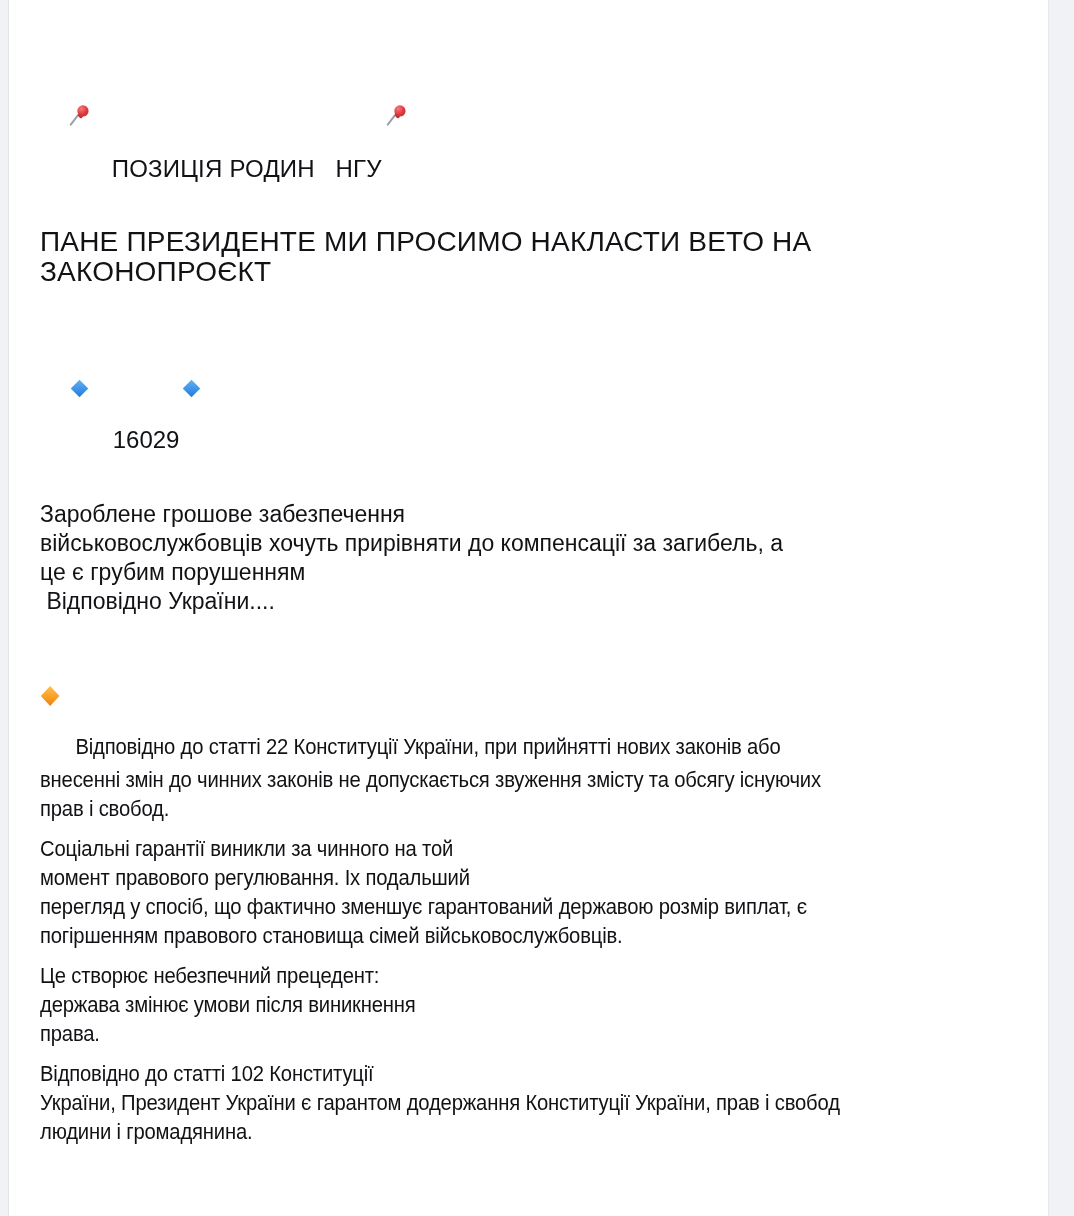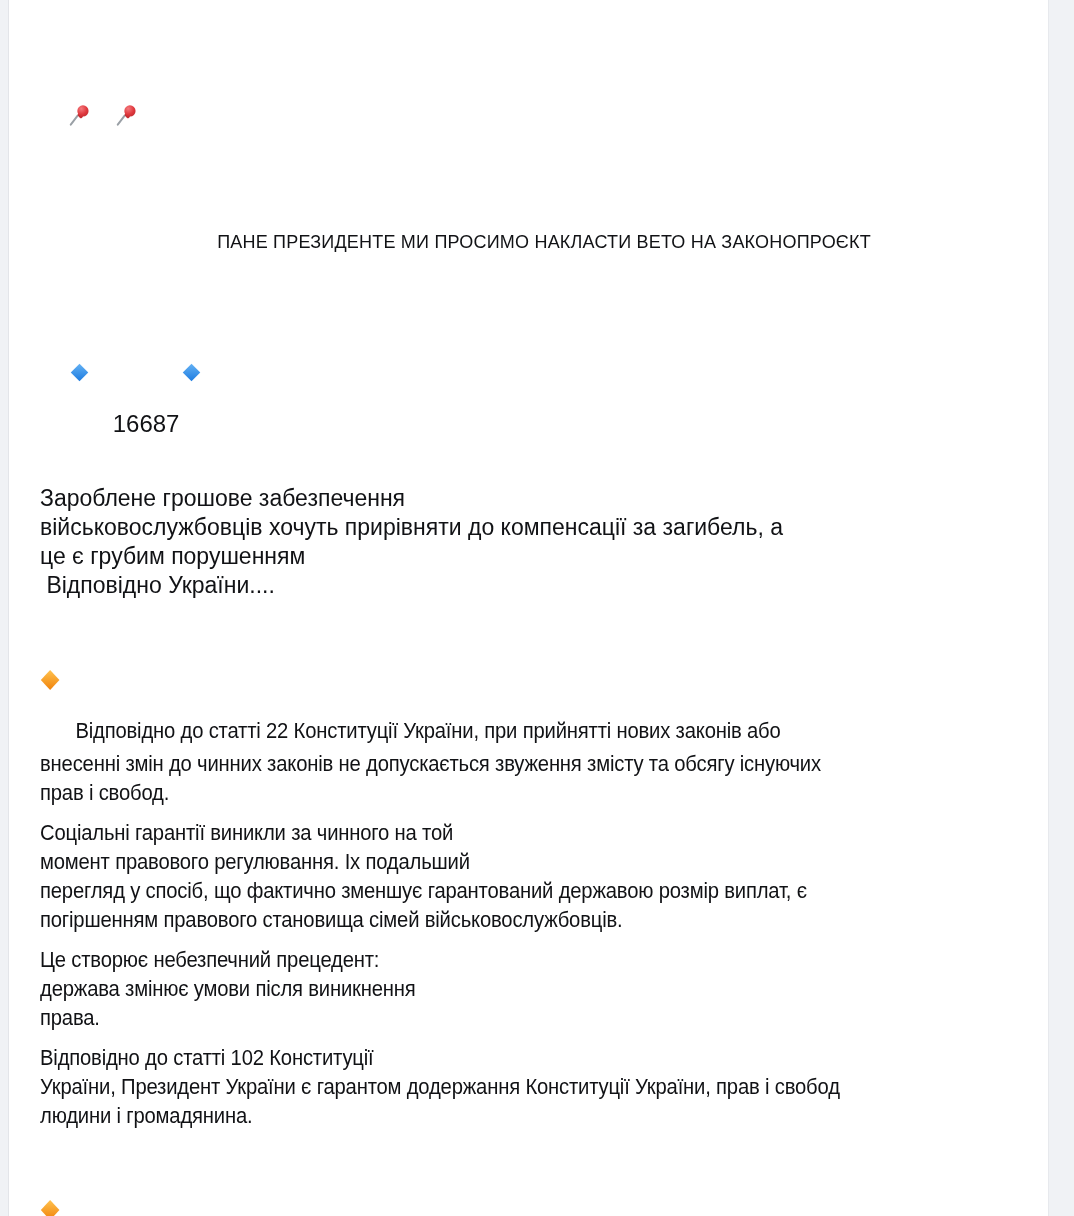--- a/index.html
+++ b/index.html
@@ -25,21 +25,21 @@
     padding: 13px 0 0 31px;
     box-sizing: border-box;
   }
   .line, p.para {
     margin: 0 0 11px 0;
     white-space: pre-wrap;
     font-size: 23px;
     line-height: 29px;
   }
   .title-line { font-size: 24px; line-height: 30px; margin-bottom: 9px; letter-spacing: 0.2px; }
-  .appeal-line { font-size: 18px; line-height: 30px; margin-bottom: 16px; letter-spacing: 0.2px; text-align: center; }
+  .appeal-line { font-size: 28px; line-height: 30px; margin-bottom: 2px; letter-spacing: 0.2px; }
   .bill-line { font-size: 24px; line-height: 30px; margin-bottom: 12px; }
   p.cond {
     font-size: 22px;
     line-height: 29px;
     letter-spacing: -0.2px;
     width: 1090px;
     transform: scaleX(0.92);
     transform-origin: left top;
   }
   .icon { display: inline-block; vertical-align: -4px; }
@@ -63,21 +63,21 @@
           <radialGradient id="ping" cx="0.35" cy="0.3" r="0.9">
             <stop offset="0" stop-color="#f4797d"></stop>
               <stop offset="0.55" stop-color="#e0393e"></stop>
               <stop offset="1" stop-color="#b8272c"></stop>
           </radialGradient>
         </defs>
         <path d="M10.2 12.2 L3.6 20.8" stroke="#9aa0a6" stroke-width="1.9" stroke-linecap="round"></path>
         <rect x="10.1" y="10.4" width="5.2" height="3.4" rx="1.2" transform="rotate(45 12.7 12.1)" fill="#c62f34"></rect>
         <circle cx="15.3" cy="7.6" r="5.4" fill="url(#ping)"></circle>
       </svg>
-    </span><span class="icon trail-icon">
+    </span><span>ПОЗИЦІЯ РОДИН   НГУ</span><span class="icon trail-icon">
       <svg width="25" height="25" viewBox="0 0 24 24">
         <path d="M10.2 12.2 L3.6 20.8" stroke="#9aa0a6" stroke-width="1.9" stroke-linecap="round"></path>
         <rect x="10.1" y="10.4" width="5.2" height="3.4" rx="1.2" transform="rotate(45 12.7 12.1)" fill="#c62f34"></rect>
         <circle cx="15.3" cy="7.6" r="5.4" fill="url(#ping)"></circle>
       </svg>
     </span>
   </div>
 
   <div class="line appeal-line">ПАНЕ ПРЕЗИДЕНТЕ МИ ПРОСИМО НАКЛАСТИ ВЕТО НА ЗАКОНОПРОЄКТ</div>
 
@@ -85,21 +85,21 @@
     <span class="icon bill-icon">
       <svg width="19" height="19" viewBox="0 0 20 20">
         <defs>
           <linearGradient id="bdg" x1="0" y1="0" x2="0" y2="1">
             <stop offset="0" stop-color="#63b1f4"></stop>
               <stop offset="1" stop-color="#1e7ce0"></stop>
           </linearGradient>
         </defs>
         <path d="M10 0.8 L19.2 10 L10 19.2 L0.8 10 Z" fill="url(#bdg)"></path>
       </svg>
-    </span><span>16687</span><span class="icon bill-icon">
+    </span><span>16029</span><span class="icon bill-icon">
       <svg width="19" height="19" viewBox="0 0 20 20">
         <path d="M10 0.8 L19.2 10 L10 19.2 L0.8 10 Z" fill="url(#bdg)"></path>
       </svg>
     </span>
   </div>
 
   <p class="para"><span>Зароблене грошове забезпечення
 військовослужбовців хочуть прирівняти до компенсації за загибель, а
 це є грубим порушенням
  Відповідно України....</span></p>

